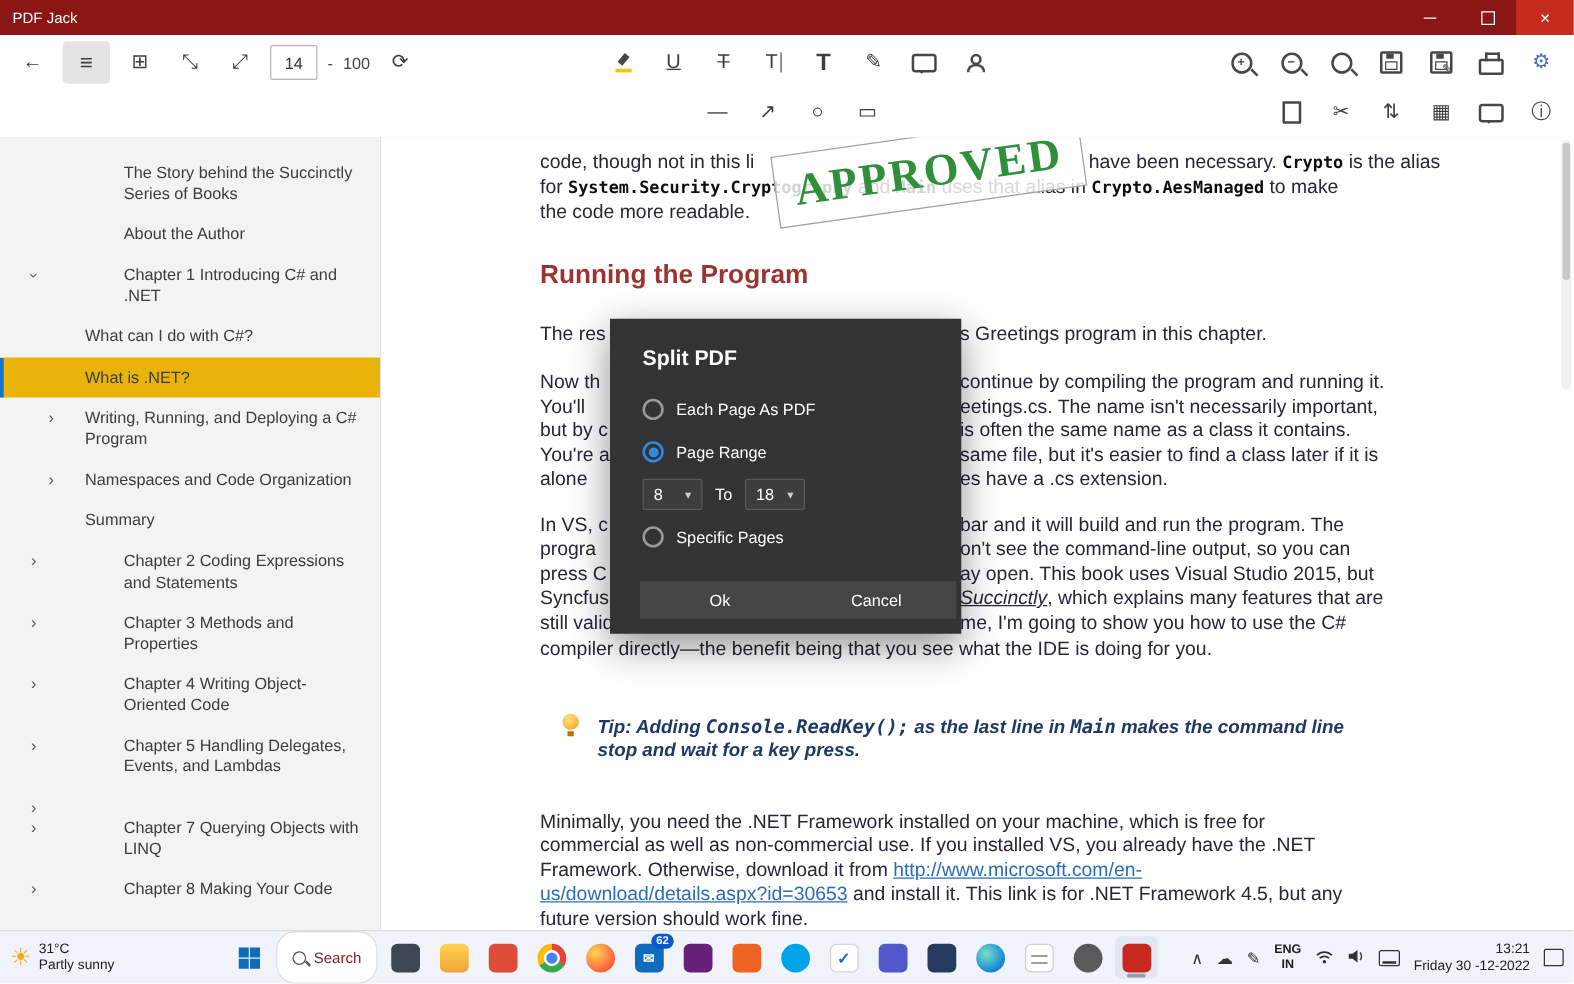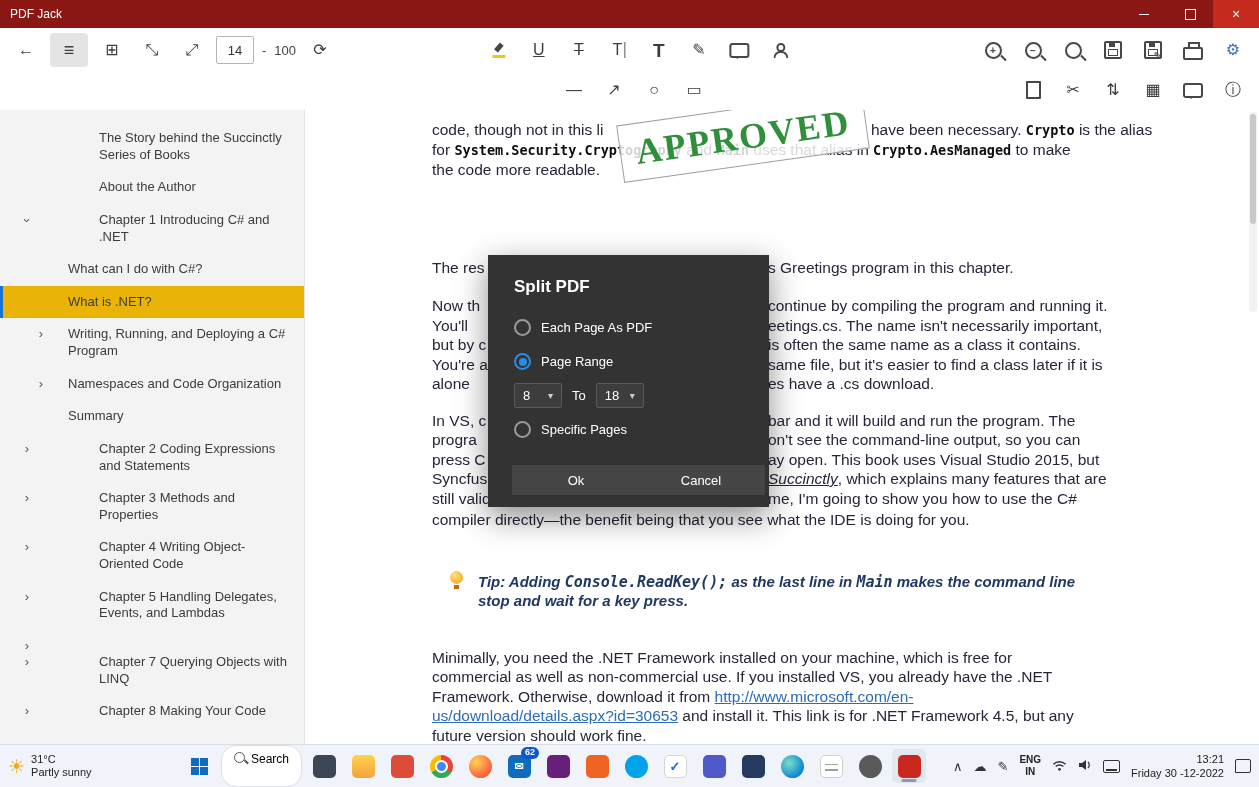--- a/index.html
+++ b/index.html
@@ -88,21 +88,21 @@
   .dlg-btn{position:absolute;top:210px;width:128px;height:30px;background:#454545;display:flex;align-items:center;justify-content:center;font-size:13px;}
 
   
   .taskbar{position:absolute;left:0;right:0;bottom:0;height:42px;background:#f0f3f9;border-top:1px solid #d9dee6;}
   .weather{position:absolute;left:8px;top:0;height:42px;display:flex;align-items:center;gap:6px;}
   .sun{color:#f6a821;font-size:19px;line-height:1;}
   .wtext{font-size:11px;color:#222;line-height:1.2;}
   .tb-center{position:absolute;left:182px;top:0;height:42px;display:flex;align-items:center;gap:5px;}
   .winlogo{display:grid;grid-template-columns:8px 8px;grid-template-rows:8px 8px;gap:1px;padding:0 8px;}
   .winlogo i{background:#0f6cbd;}
-  .searchpill{display:flex;align-items:flex-start;gap:6px;background:#fff;border:1px solid #dcdfe4;border-radius:15px;height:28px;padding:6px 12px;font-size:12px;color:#000000;}
+  .searchpill{display:flex;align-items:center;gap:6px;background:#fff;border:1px solid #dcdfe4;border-radius:15px;height:28px;padding:6px 12px;font-size:12px;color:#7f1d1d;}
   .smag{position:relative;width:9px;height:9px;border:1.6px solid #555;border-radius:50%;}
   .smag::after{content:"";position:absolute;width:5px;height:1.6px;background:#555;right:-5px;bottom:-1px;transform:rotate(45deg);}
   .app{position:relative;width:34px;height:34px;border-radius:5px;display:flex;align-items:center;justify-content:center;}
   .app.active{background:#e2e7f0;}
   .app.active::after{content:"";position:absolute;bottom:1px;left:50%;transform:translateX(-50%);width:15px;height:3px;border-radius:2px;background:#8d9aa8;}
   .ai{width:23px;height:23px;border-radius:5px;display:flex;align-items:center;justify-content:center;color:#fff;font-size:13px;font-weight:bold;box-sizing:border-box;}
   .round{border-radius:50% !important;}
   .chrome{background:conic-gradient(#ea4335 0 120deg,#34a853 0 240deg,#fbbc05 0 360deg);}
   .chrome::after{content:"";width:9px;height:9px;background:#4285f4;border:2px solid #fff;border-radius:50%;}
   .badge{position:absolute;top:-2px;right:-3px;background:#0b57d0;color:#fff;border-radius:8px;font-size:9px;font-weight:bold;padding:1px 4px;line-height:1.1;}
@@ -271,34 +271,35 @@
 
     <div class="frag lf" style="left:127px;top:10px;width:190px"><span>code, though not in this li</span></div>
     <div class="frag" style="left:566px;top:10px"><span>have been necessary. </span><span class="code">Crypto</span><span> is the alias</span></div>
     <div class="frag" style="left:127px;top:30px"><span>for </span><span class="code">System.Security.Cryptography</span><span> and </span><span class="code">Main</span><span> uses that alias in </span><span class="code">Crypto.AesManaged</span><span> to make</span></div>
     <div class="frag" style="left:127px;top:50px"><span>the code more readable.</span></div>
 
     <div class="stamp">
         <span>APPROVED</span>
       </div>
 
+    <div class="frag heading" style="left:127px;top:100px">Running the Program</div>
 
     <div class="frag lf" style="left:127px;top:148px"><span>The res</span></div>
     <div class="frag" style="left:463px;top:148px"><span>s Greetings program in this chapter.</span></div>
 
     <div class="frag lf" style="left:127px;top:186px"><span>Now th</span></div>
     <div class="frag" style="left:463px;top:186px"><span>continue by compiling the program and running it.</span></div>
     <div class="frag lf" style="left:127px;top:206px"><span>You'll</span></div>
     <div class="frag" style="left:463px;top:206px"><span>eetings.cs. The name isn't necessarily important,</span></div>
     <div class="frag lf" style="left:127px;top:225px"><span>but by c</span></div>
     <div class="frag" style="left:463px;top:225px"><span>is often the same name as a class it contains.</span></div>
     <div class="frag lf" style="left:127px;top:245px"><span>You're a</span></div>
     <div class="frag" style="left:463px;top:245px"><span>same file, but it's easier to find a class later if it is</span></div>
     <div class="frag lf" style="left:127px;top:264px"><span>alone</span></div>
-    <div class="frag" style="left:463px;top:264px"><span>es have a .cs download.</span></div>
+    <div class="frag" style="left:463px;top:264px"><span>es have a .cs extension.</span></div>
 
     <div class="frag lf" style="left:127px;top:301px"><span>In VS, c</span></div>
     <div class="frag" style="left:463px;top:301px"><span>bar and it will build and run the program. The</span></div>
     <div class="frag lf" style="left:127px;top:320px"><span>progra</span></div>
     <div class="frag" style="left:463px;top:320px"><span>on't see the command-line output, so you can</span></div>
     <div class="frag lf" style="left:127px;top:340px"><span>press C</span></div>
     <div class="frag" style="left:463px;top:340px"><span>ay open. This book uses Visual Studio 2015, but</span></div>
     <div class="frag lf" style="left:127px;top:359px"><span>Syncfus</span></div>
     <div class="frag" style="left:463px;top:359px"><span class="iline">Succinctly</span><span>, which explains many features that are</span></div>
     <div class="frag lf" style="left:127px;top:379px"><span>still valid</span></div>

